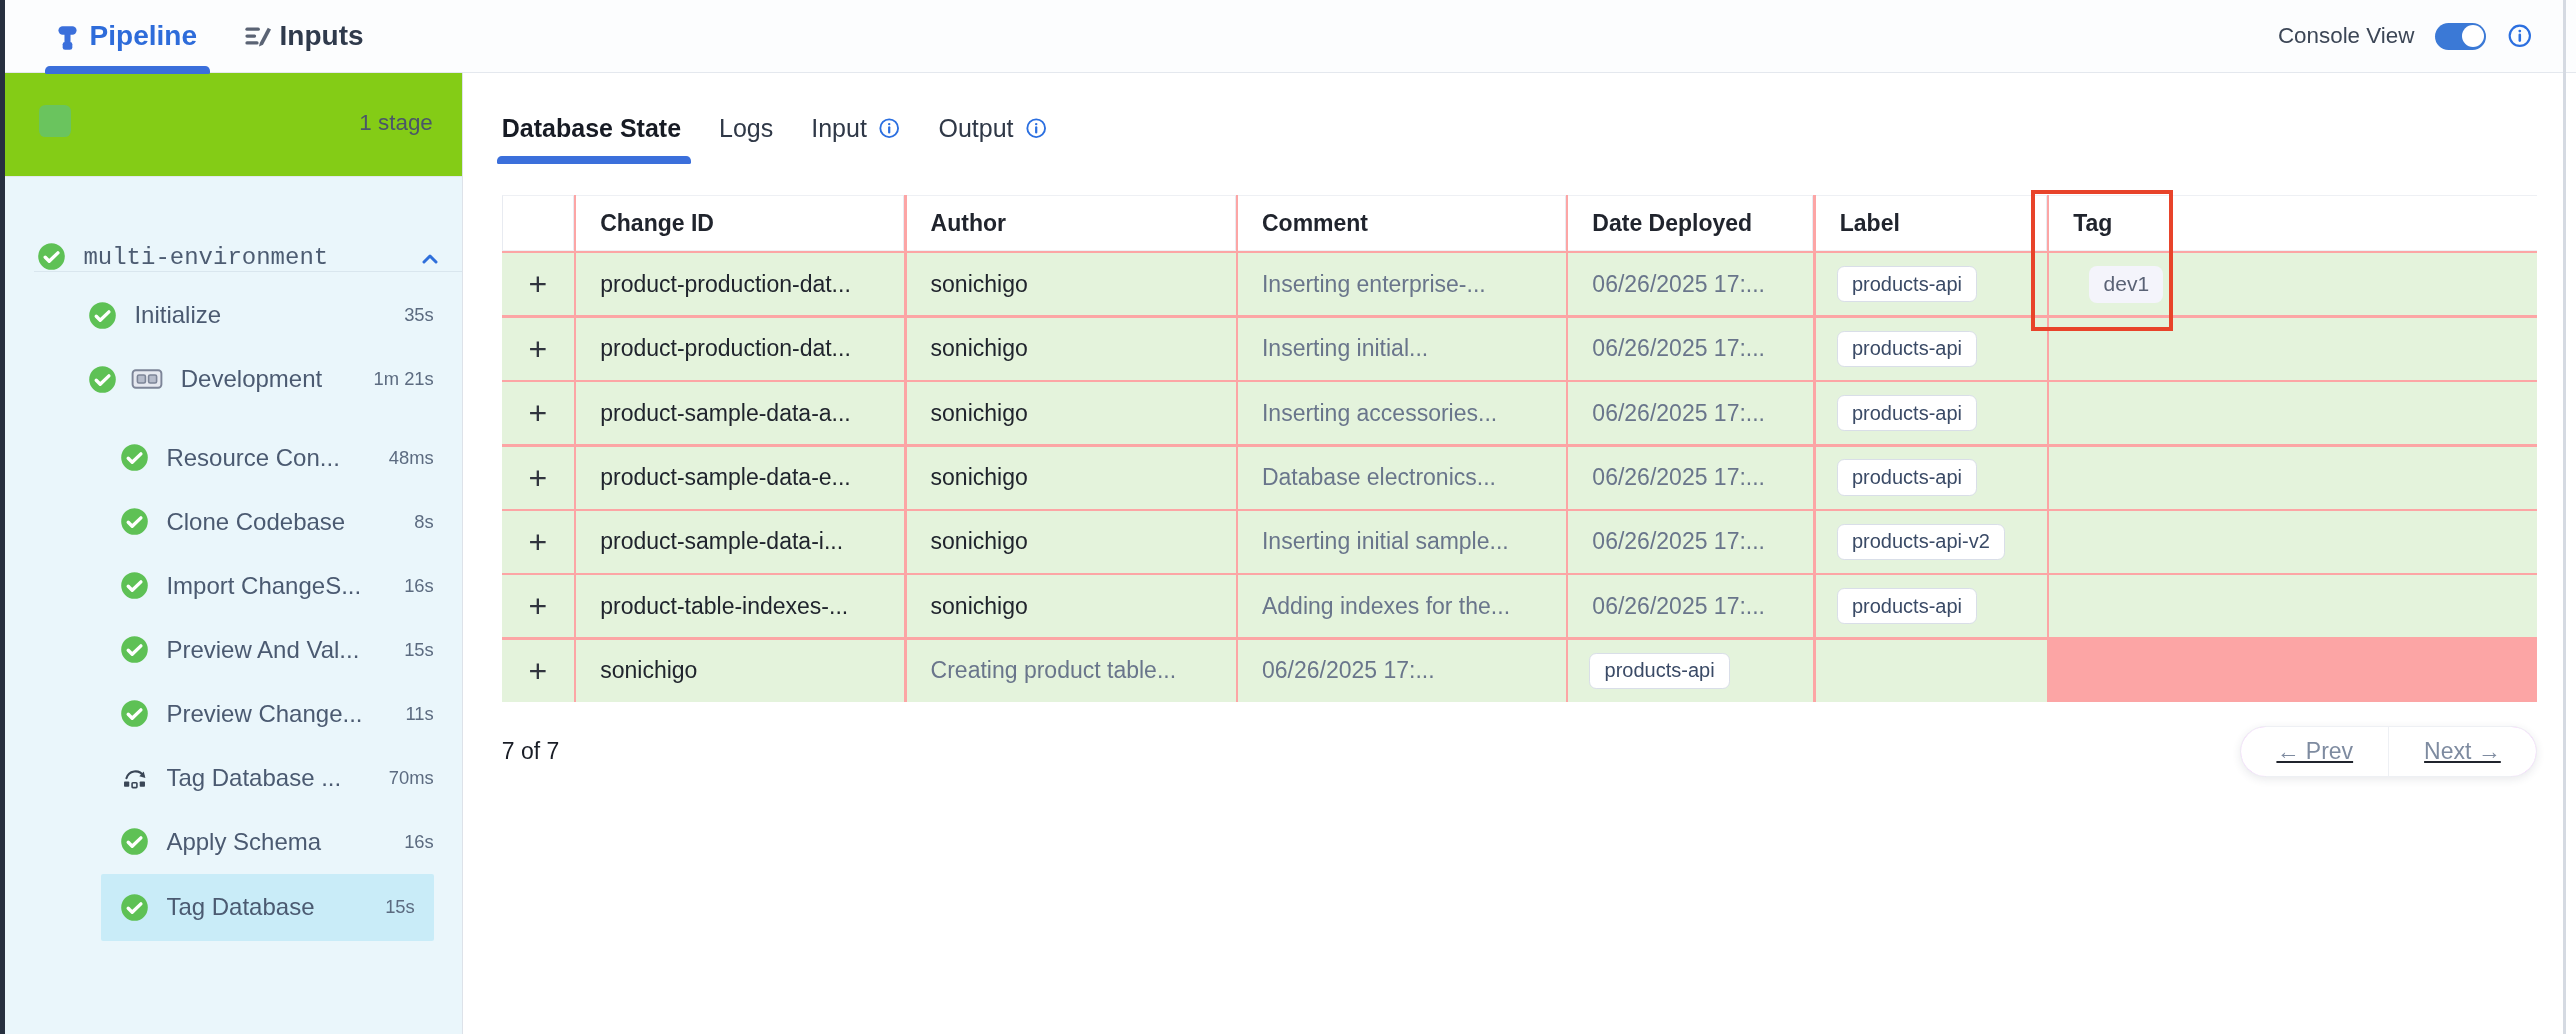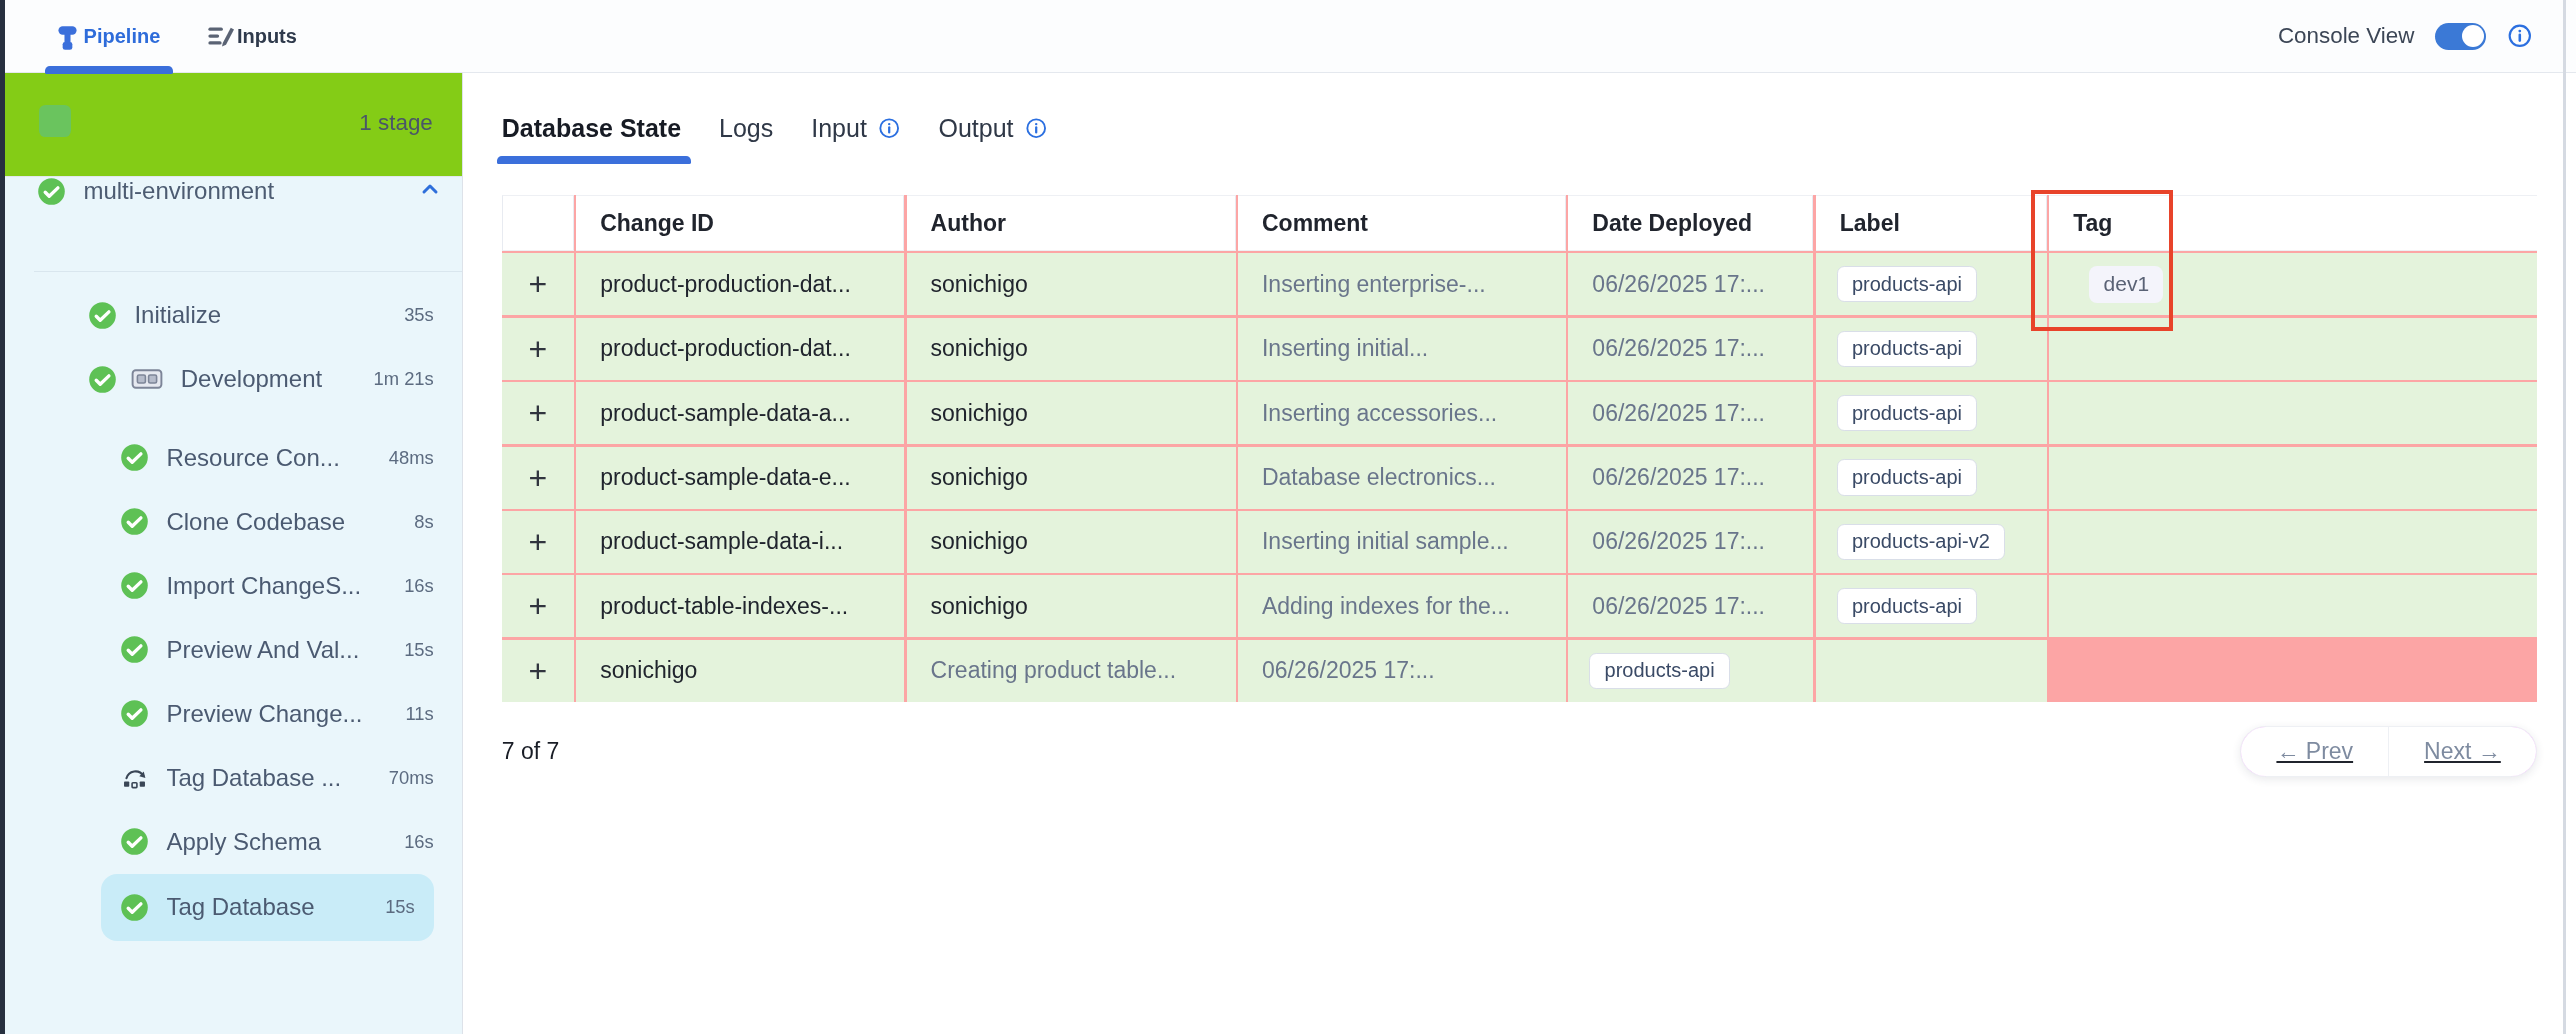--- a/index.html
+++ b/index.html
@@ -14,23 +14,23 @@
   .main-col{flex:1;display:flex;flex-direction:column;min-width:0;}
 
   
   .topbar{
     height:72px;flex:0 0 72px;background:#fcfdfe;
     border-bottom:1.6px solid #e4e8ee;
     display:flex;align-items:stretch;justify-content:space-between;
   }
   .topbar-left{display:flex;align-items:stretch;padding-left:43px;}
   .top-tab{
-    display:flex;align-items:center;gap:2px;position:relative;
+    display:flex;align-items:center;gap:8px;position:relative;
     padding:0 4.8px;margin-right:35px;cursor:pointer;
-    font-size:20px;font-weight:600;color:#2f3a4c;
+    font-size:28px;font-weight:600;color:#2f3a4c;
   }
   .top-tab.active{color:#2e6cda;}
   .top-tab.active::after{
     content:"";position:absolute;left:-3.2px;right:-8px;bottom:-1.6px;
     height:7.2px;background:#3b6fdb;border-radius:4.8px 4.8px 1.6px 1.6px;
   }
   .topbar-right{display:flex;align-items:center;gap:21px;padding-right:43px;}
   .console-label{font-size:22.4px;color:#3c4656;font-weight:500;}
   .toggle{
     width:51px;height:27px;border-radius:13.6px;background:#3b79d6;
@@ -53,39 +53,39 @@
   .sidebar-top{
     height:104px;flex:0 0 104px;background:#84cc16;
     border-bottom:1.6px solid #e2e7ed;
     display:flex;align-items:flex-start;justify-content:space-between;
     padding:32px 29px 0 34px;box-sizing:border-box;
   }
   .stage-square{width:32px;height:32px;border-radius:6.4px;background:#6ac45e;}
   .stage-count{font-size:22.4px;color:#4a5668;padding-top:4.8px;}
 
   .stage-row{
-    height:94px;display:flex;align-items:flex-start;
-    padding:0 20px 0 32px;box-sizing:border-box;cursor:pointer;
+    height:94px;display:flex;align-items:flex-end;
+    padding:0 20px 0 32px;box-sizing:border-box;cursor:pointer;font-family:Liberation Mono, monospace;
   }
   .stage-row .label{font-size:24px;font-weight:500;color:#4d5c72;margin-left:17.6px;}
   .stage-row .spacer{flex:1;}
   .tree{flex:1;border-top:1.6px solid #d9e6ee;margin:0 0 0 29px;padding:11.2px 0 0 0;}
   .tree-inner{margin-left:-29px;}
   .tree-row{
     height:64px;display:flex;align-items:center;cursor:pointer;
     padding-right:28px;position:relative;box-sizing:border-box;
   }
   .tree-row.lvl1{height:78px;padding-left:51px;}
   .tree-row.lvl2{padding-left:83px;}
   .tree-row.lvl3{padding-left:115px;}
   .tree-row.first-lvl3{margin-top:14.4px;}
   .tree-row .label{font-size:24px;font-weight:500;color:#4b5a71;margin-left:17.6px;white-space:nowrap;}
   .tree-row .dur{margin-left:auto;font-size:18.4px;color:#5c6b80;white-space:nowrap;}
   .tree-row.selected{
-    background:#c9ecf8;border-radius:16px;
+    background:#c9ecf8;border-radius:2px;
     margin-left:96px;margin-right:28px;height:67px;
     padding-left:19px;padding-right:19px;
   }
   .step-extra-icon{margin-left:14.4px;display:inline-flex;}
 
   
   .panel{flex:1;background:#ffffff;position:relative;min-width:0;}
   .tabs-row{
     display:flex;align-items:center;gap:38px;
     padding:37px 0 0 39px;height:58px;

